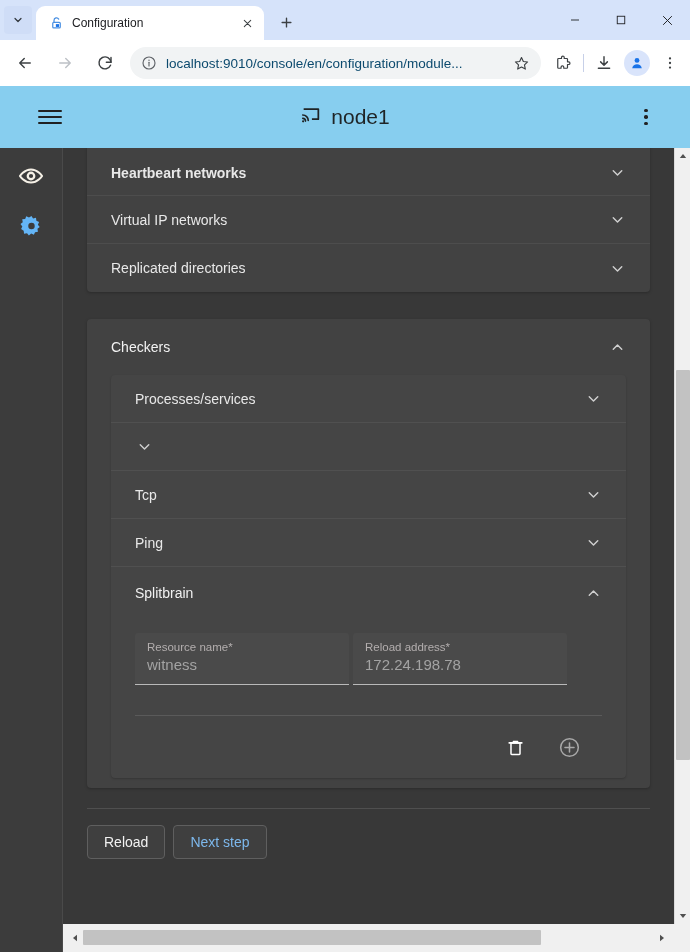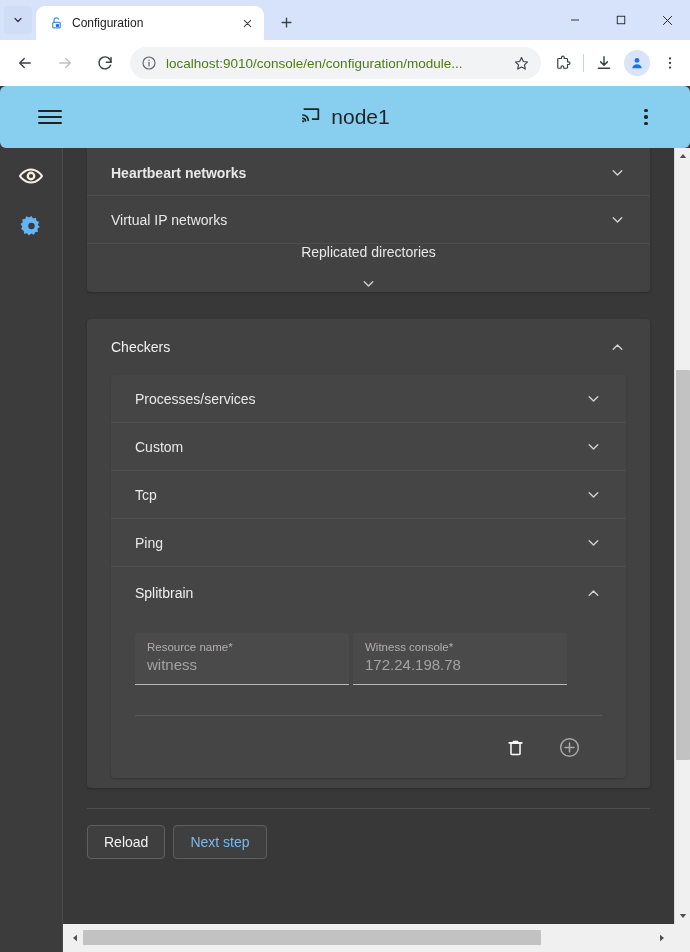--- a/index.html
+++ b/index.html
@@ -98,21 +98,21 @@
     border-radius: 16px;
     display: flex;
     align-items: center;
     padding: 0 10px 0 10px;
     margin: 0 6px 0 4px;
     gap: 8px;
   }
   .omnibox-url {
     flex: 1;
     font-size: 13.5px;
-    color: #4d7c0f;
+    color: #0c4a6e;
     white-space: nowrap;
     overflow: hidden;
   }
   .tb-icon {
     width: 28px; height: 28px;
     display: flex; align-items: center; justify-content: center;
     color: #3c4043;
     flex: 0 0 28px;
   }
   .tb-sep { width:1px; height:18px; background:#c7d0e8; margin:0 4px; }
@@ -130,21 +130,20 @@
     background: #383838;
     overflow: hidden;
   }
   .app-header {
     height: 62px;
     background: #87ceef;
     display: flex;
     align-items: center;
     padding: 0 26px;
     position: relative;
-    border-radius: 6px;
   }
   .hamburger { width: 30px; height:30px; margin-left: 12px; display:flex; flex-direction:column; justify-content:center; gap:4px;}
   .hamburger span { display:block; height:2px; background:#212121; width:24px; border-radius:1px;}
   .app-title-wrap {
     position: absolute; left: 0; right: 0;
     display: flex; align-items: center; justify-content: center;
     gap: 9px;
     pointer-events: none;
   }
   .app-title {
@@ -200,21 +199,21 @@
 
   .acc-row {
     height: 48px;
     display: flex;
     align-items: center;
     padding: 0 24px;
     color: #e8e8e8;
     font-size: 14px;
     border-bottom: 1px solid #4d4d4d;
   }
-  .acc-row:last-child { border-bottom: none; flex-direction: column; }
+  .acc-row:last-child { border-bottom: none; }
   .acc-label { flex: 1; }
   .chev {
     width: 18px; height: 18px;
     display: flex; align-items: center; justify-content: center;
     color: #cfcfcf;
   }
 
   .checkers-head {
     height: 56px;
     display: flex; align-items: center;
@@ -539,21 +538,20 @@
             <div class="inner-panel">
               <div class="inner-row">
                 <span class="lbl">Processes/services</span>
                 <span class="chev">
                   <svg width="17" height="17" viewBox="0 0 24 24">
                       <path d="M6 9.5l6 6 6-6" fill="none" stroke="#cfcfcf" stroke-width="2" stroke-linecap="round" stroke-linejoin="round"></path>
                     </svg>
                 </span>
               </div>
               <div class="inner-row">
-                <span class="lbl">Custom</span>
                 <span class="chev">
                   <svg width="17" height="17" viewBox="0 0 24 24">
                       <path d="M6 9.5l6 6 6-6" fill="none" stroke="#cfcfcf" stroke-width="2" stroke-linecap="round" stroke-linejoin="round"></path>
                     </svg>
                 </span>
               </div>
               <div class="inner-row">
                 <span class="lbl">Tcp</span>
                 <span class="chev">
                   <svg width="17" height="17" viewBox="0 0 24 24">
@@ -579,21 +577,21 @@
                       </svg>
                   </span>
                 </div>
                 <div class="sb-body">
                   <div class="field-row">
                     <div class="field">
                       <span class="field-label">Resource name*</span>
                       <input class="field-value" readonly="" value="witness" style="">
                     </div>
                     <div class="field">
-                      <span class="field-label">Witness console*</span>
+                      <span class="field-label">Reload address*</span>
                       <input class="field-value" readonly="" value="172.24.198.78" style="">
                     </div>
                   </div>
                   <div class="sb-divider"></div>
                   <div class="sb-actions">
                     <span class="act-icon">
                       <svg width="19" height="19" viewBox="0 0 24 24">
                         <path d="M4 6.2h16" stroke="#ffffff" stroke-width="2" stroke-linecap="round"></path>
                         <path d="M9.3 6.2V4.4h5.4v1.8" fill="none" stroke="#ffffff" stroke-width="1.8" stroke-linejoin="round"></path>
                         <path d="M6.3 6.2h11.4V20a.9.9 0 0 1-.9.9H7.2a.9.9 0 0 1-.9-.9z" fill="none" stroke="#ffffff" stroke-width="1.9" stroke-linejoin="round"></path>

